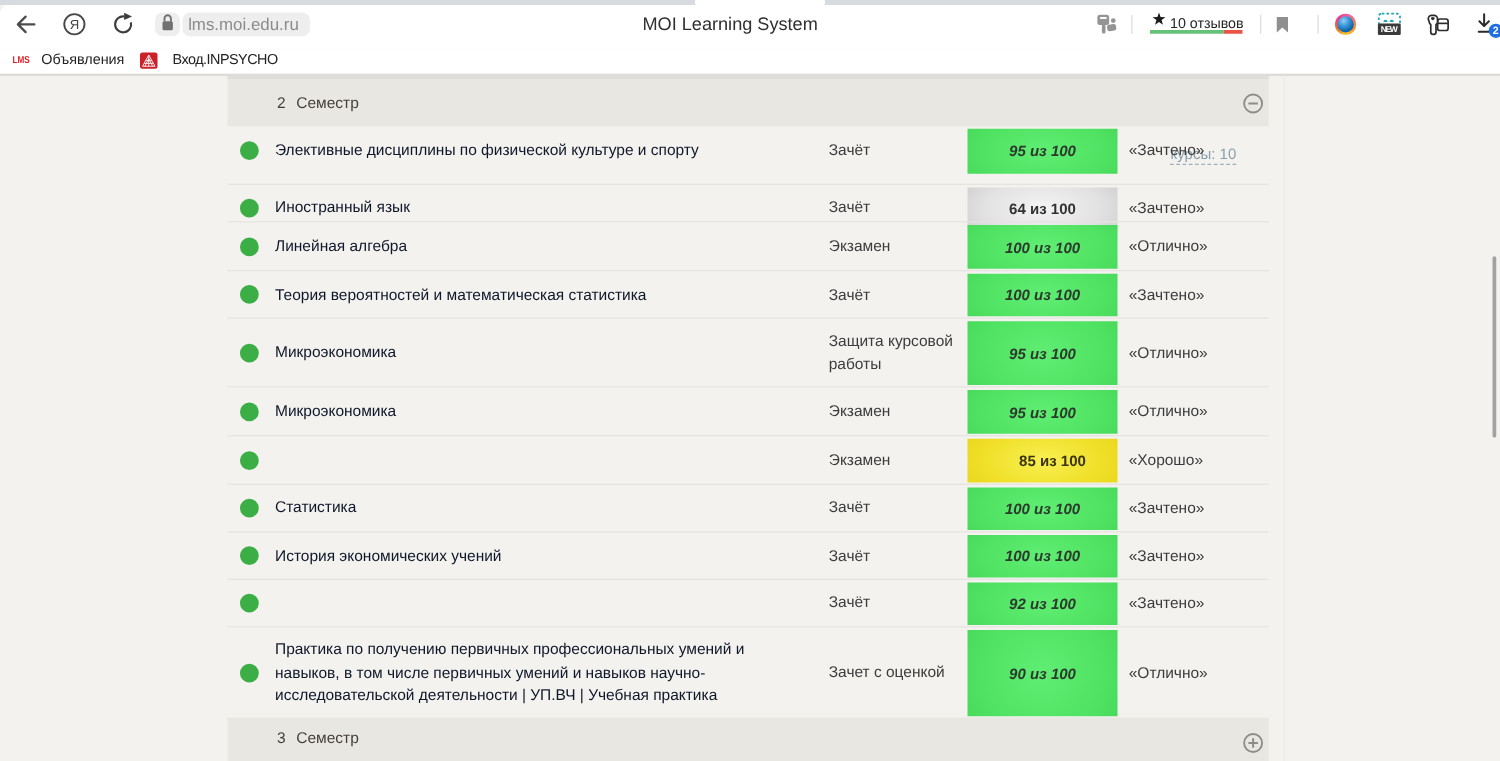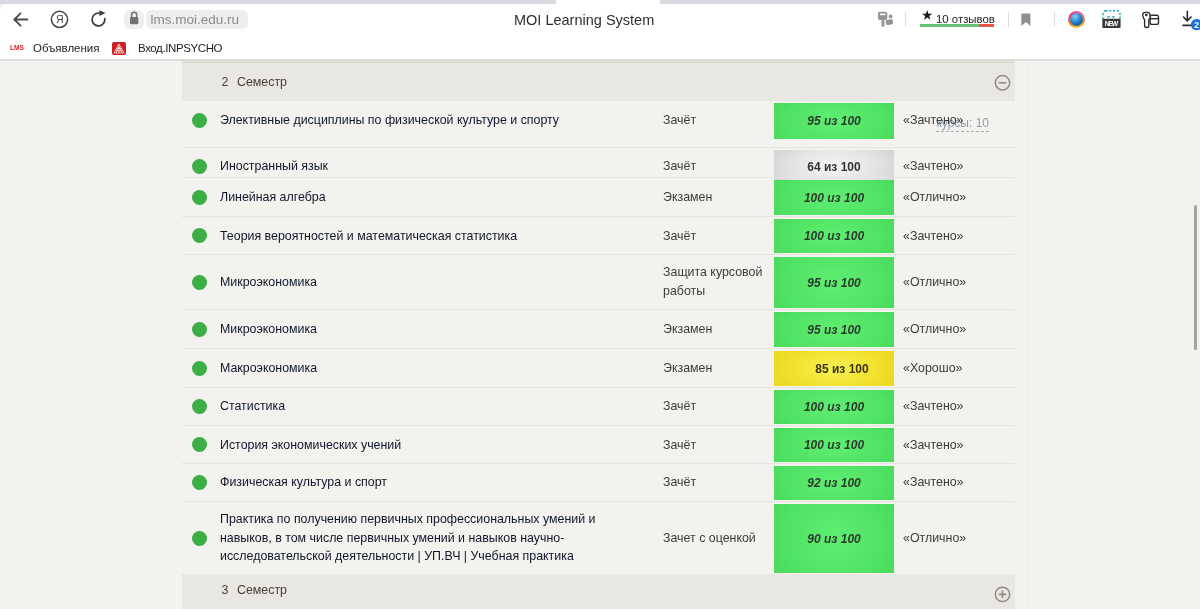--- a/index.html
+++ b/index.html
@@ -178,42 +178,40 @@
   </div>
   <div class="abs row" style="top:309.3px; height:38.8px;">
     <div class="dot"></div>
     <div class="cname">Микроэкономика</div>
     <div class="etype">Экзамен</div>
     <div class="score g">95 из 100</div>
     <div class="grade">«Отлично»</div>
   </div>
   <div class="abs row" style="top:348.1px; height:38.9px;">
     <div class="dot"></div>
-    <div class="cname">Макроэкономика</div>
     <div class="etype">Экзамен</div>
     <div class="score y">85 из 100</div>
     <div class="grade">«Хорошо»</div>
   </div>
   <div class="abs row" style="top:387.0px; height:37.9px;">
     <div class="dot"></div>
     <div class="cname">Статистика</div>
     <div class="etype">Зачёт</div>
     <div class="score g">100 из 100</div>
     <div class="grade">«Зачтено»</div>
   </div>
   <div class="abs row" style="top:424.9px; height:38.3px;">
     <div class="dot"></div>
     <div class="cname">История экономических учений</div>
     <div class="etype">Зачёт</div>
     <div class="score g">100 из 100</div>
     <div class="grade">«Зачтено»</div>
   </div>
   <div class="abs row" style="top:463.2px; height:37.5px;">
     <div class="dot"></div>
-    <div class="cname">Физическая культура и спорт</div>
     <div class="etype">Зачёт</div>
     <div class="score g">92 из 100</div>
     <div class="grade">«Зачтено»</div>
   </div>
   <div class="abs row" style="top:500.7px; height:73.7px;">
     <div class="dot"></div>
     <div class="cname">Практика по получению первичных профессиональных умений и навыков, в том числе первичных умений и навыков научно-исследовательской деятельности | УП.ВЧ | Учебная практика</div>
     <div class="etype">Зачет с оценкой</div>
     <div class="score g">90 из 100</div>
     <div class="grade">«Отлично»</div>

